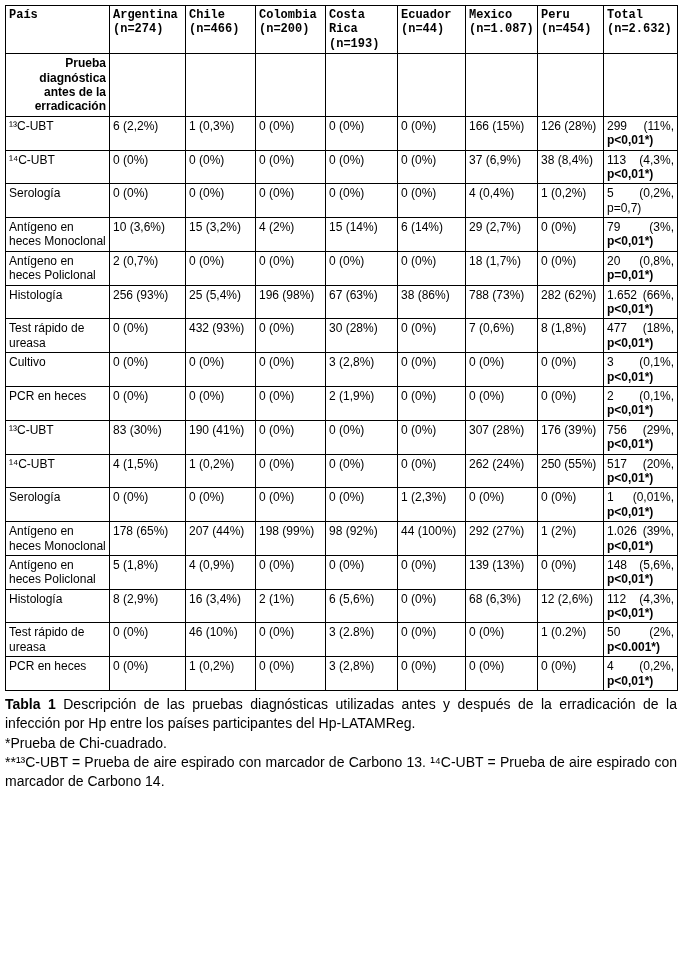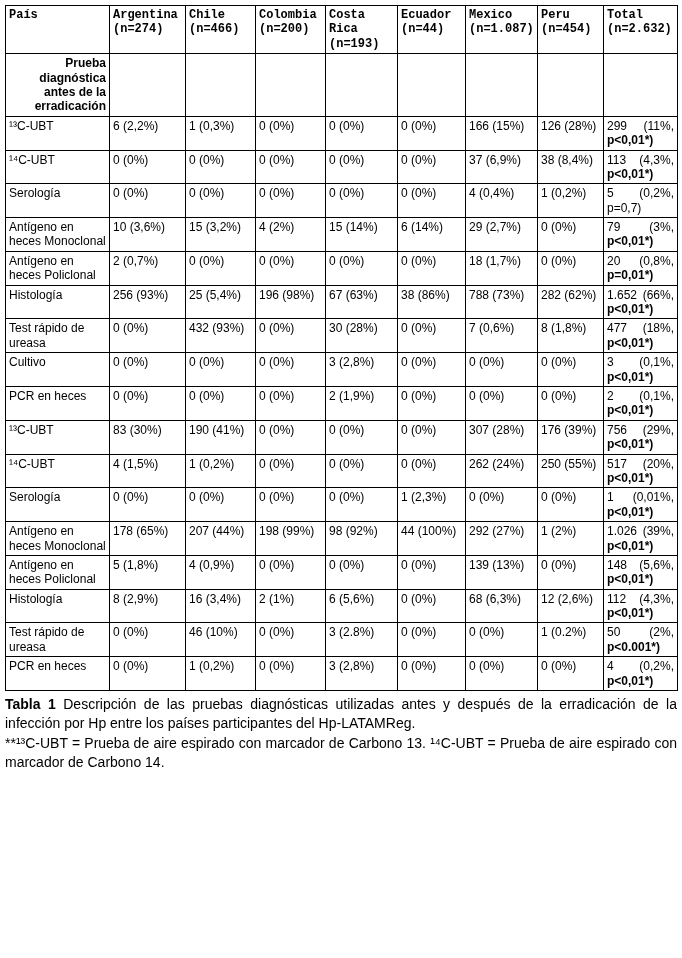--- a/index.html
+++ b/index.html
@@ -292,16 +292,17 @@
           <td>0 (0%)</td>
           <td>0 (0%)</td>
           <td>0 (0%)</td>
           <td class="total">4 (0,2%, <span class="bold">p&lt;0,01*)</span></td>
         </tr>
       </tbody>
   </table>
 
   <section class="caption-block">
     <p><b>Tabla 1</b><span> Descripción de las pruebas diagnósticas utilizadas antes y después de la erradicación de la infección por Hp entre los países participantes del Hp-LATAMReg.</span></p>
+    <p>*Prueba de Chi-cuadrado.</p>
     <p>**¹³C-UBT = Prueba de aire espirado con marcador de Carbono 13. ¹⁴C-UBT = Prueba de aire espirado con marcador de Carbono 14.</p>
   </section>
 
 </main>
 
 </body></html>

